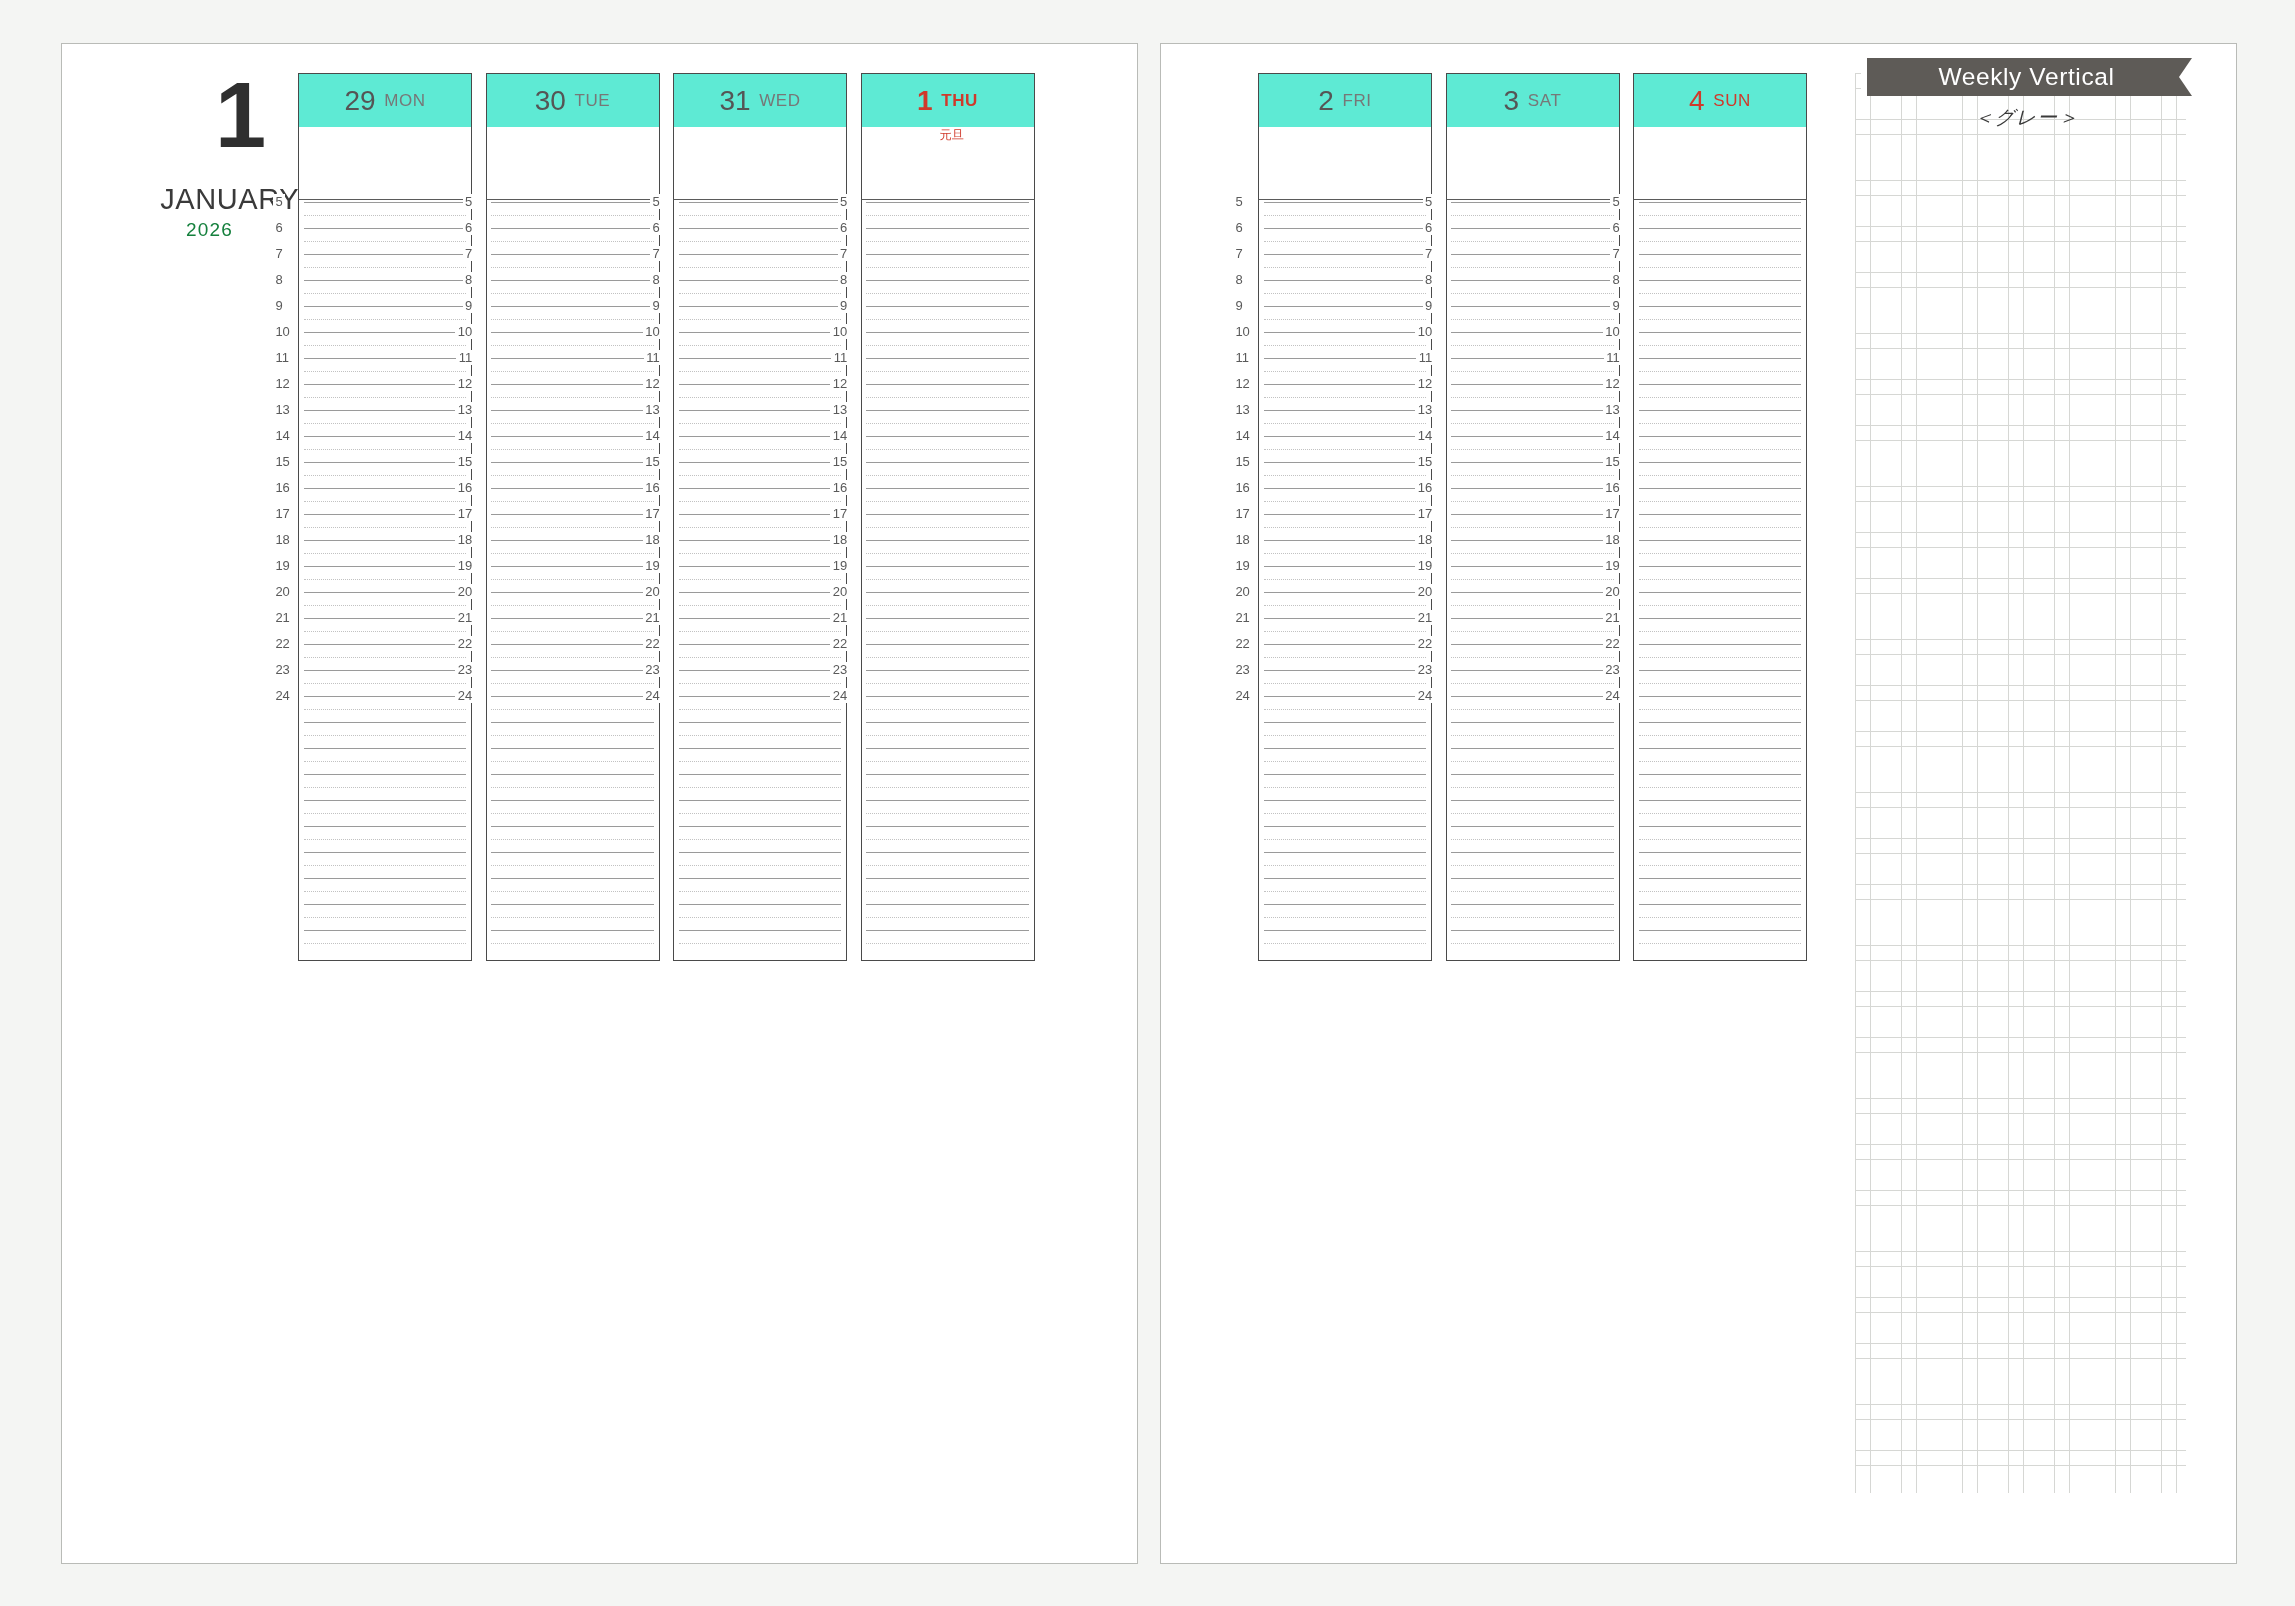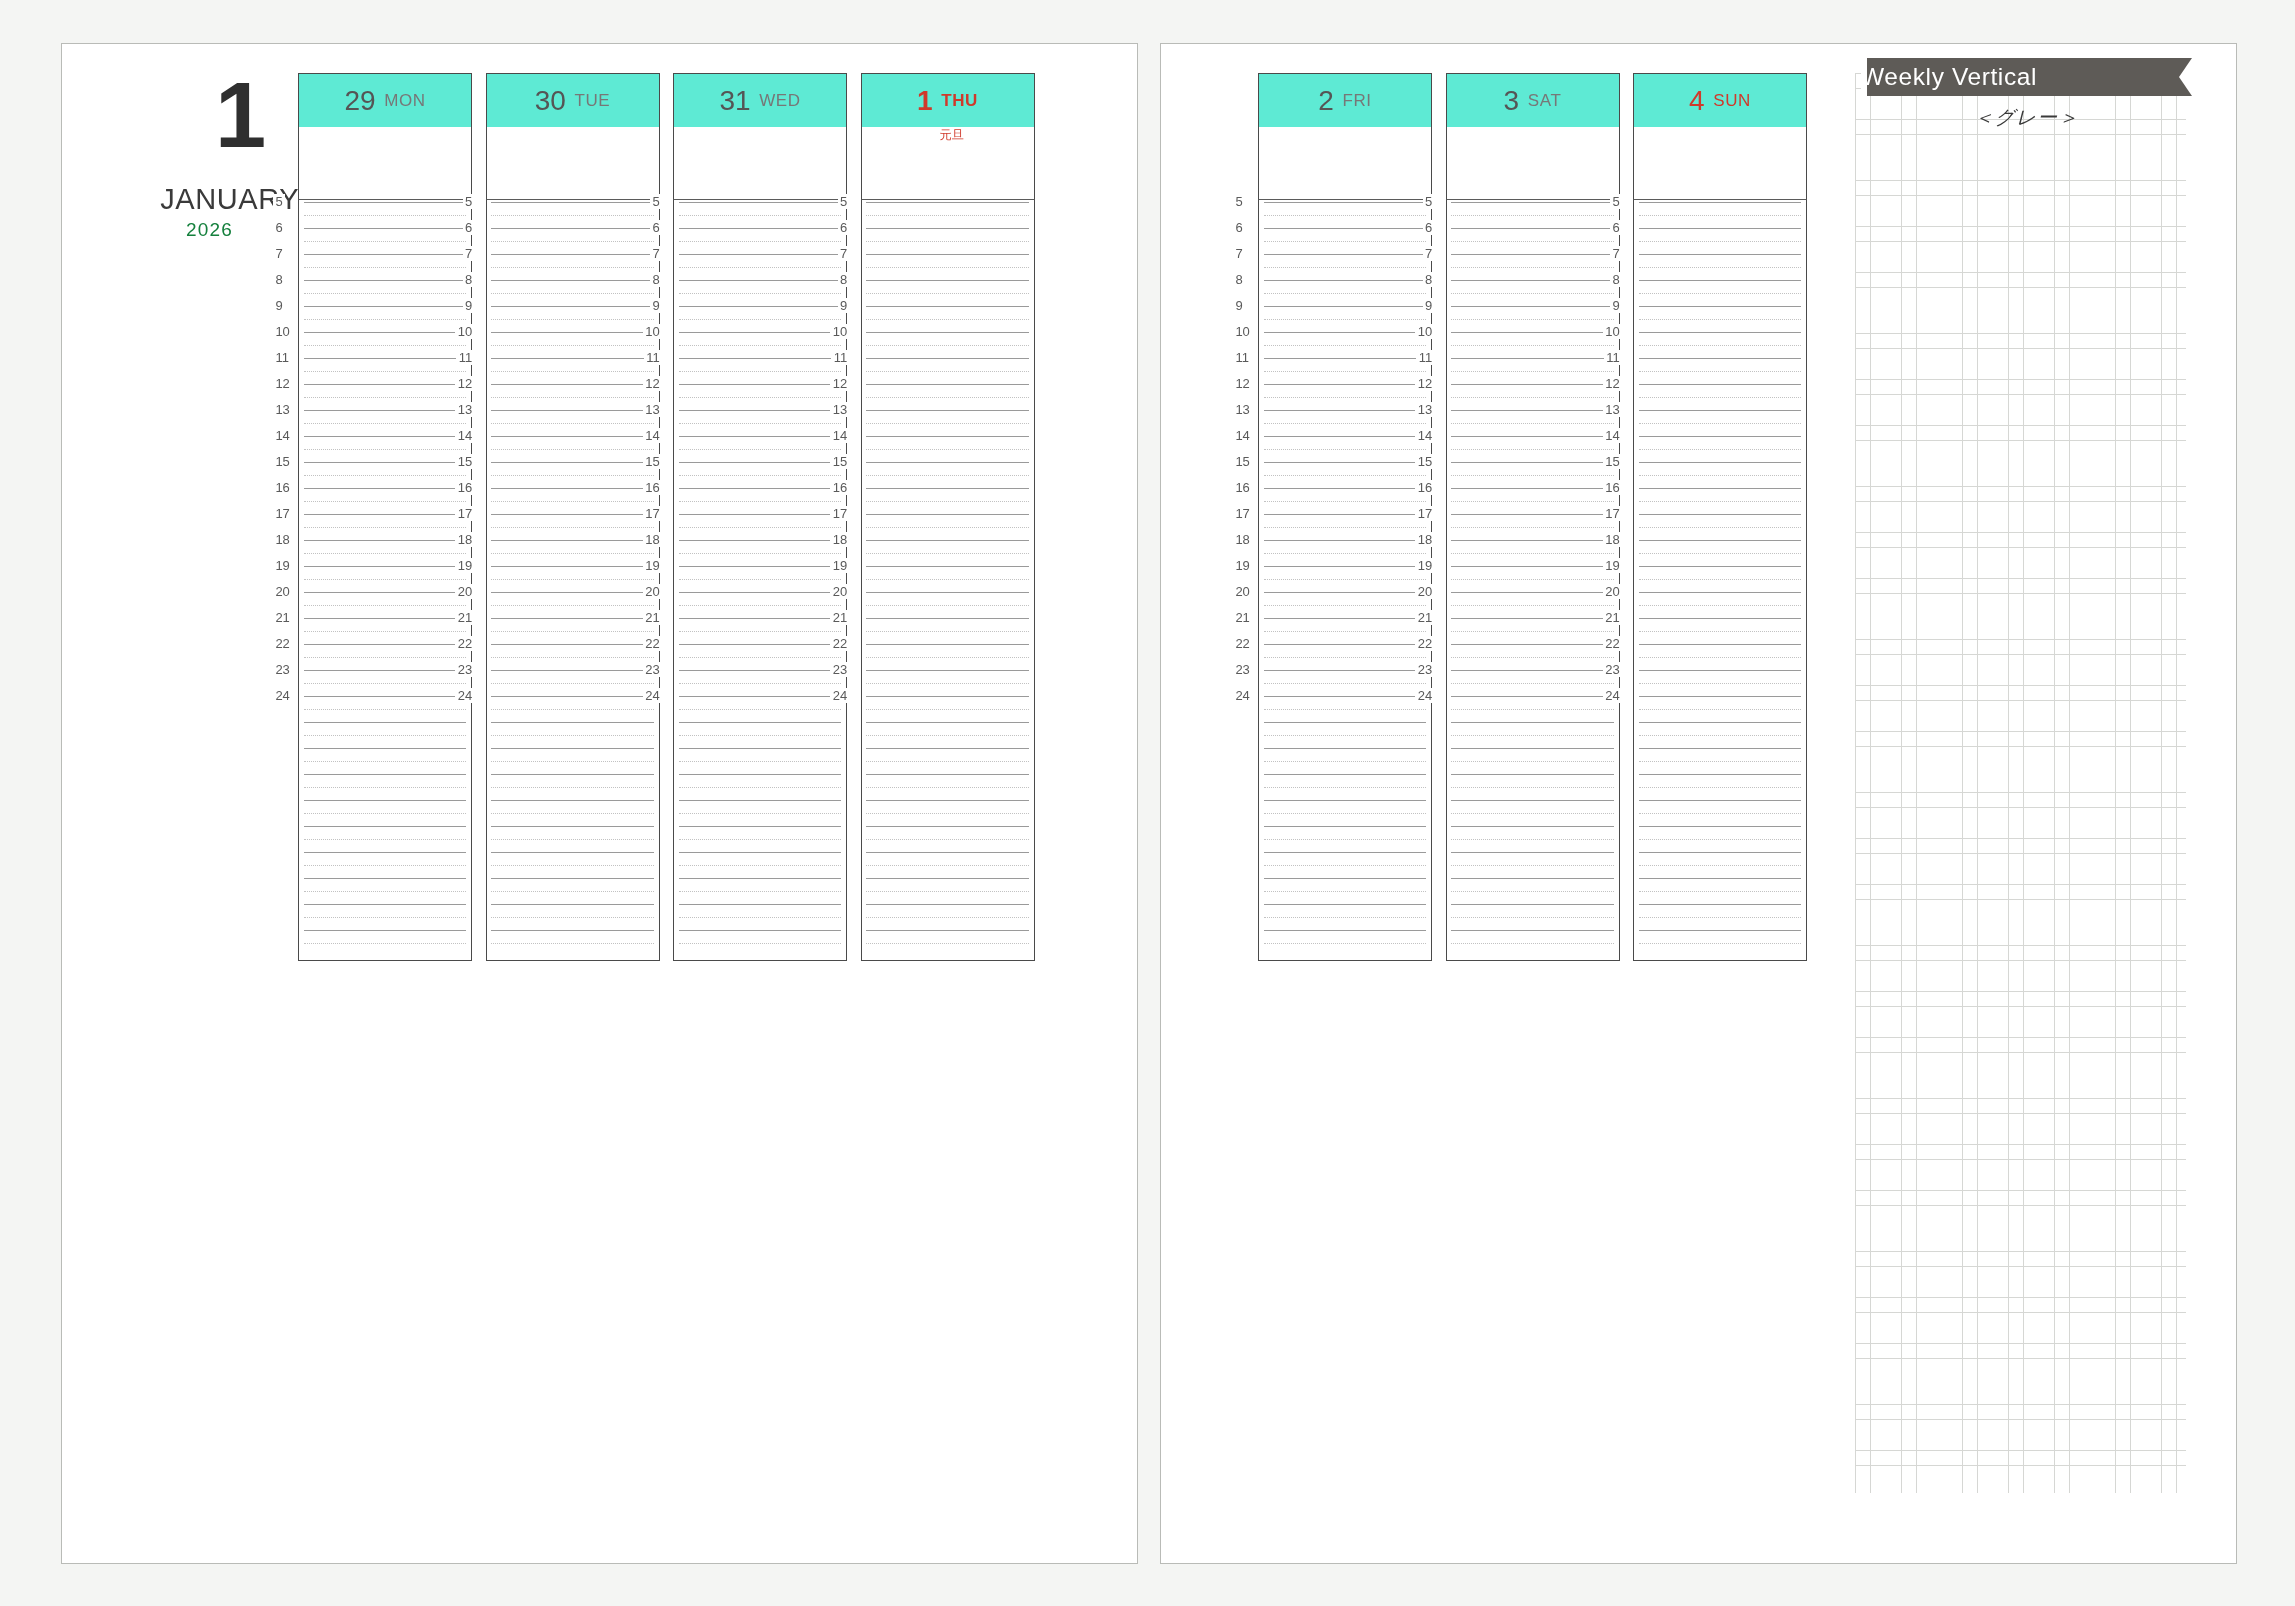--- a/index.html
+++ b/index.html
@@ -192,21 +192,21 @@
   
   #banner {
     position: absolute;
     left: 1861px;
     top: 58px;
     width: 331px;
     height: 38px;
     background: #5e5b57;
     display: flex;
     align-items: center;
-    justify-content: flex-start;
+    justify-content: center;
   }
   #banner::before {
     content: "";
     position: absolute;
     left: 0; top: 0;
     width: 6.1px; height: 38px;
     background: #ffffff;
   }
   #banner::after {
     content: "";

